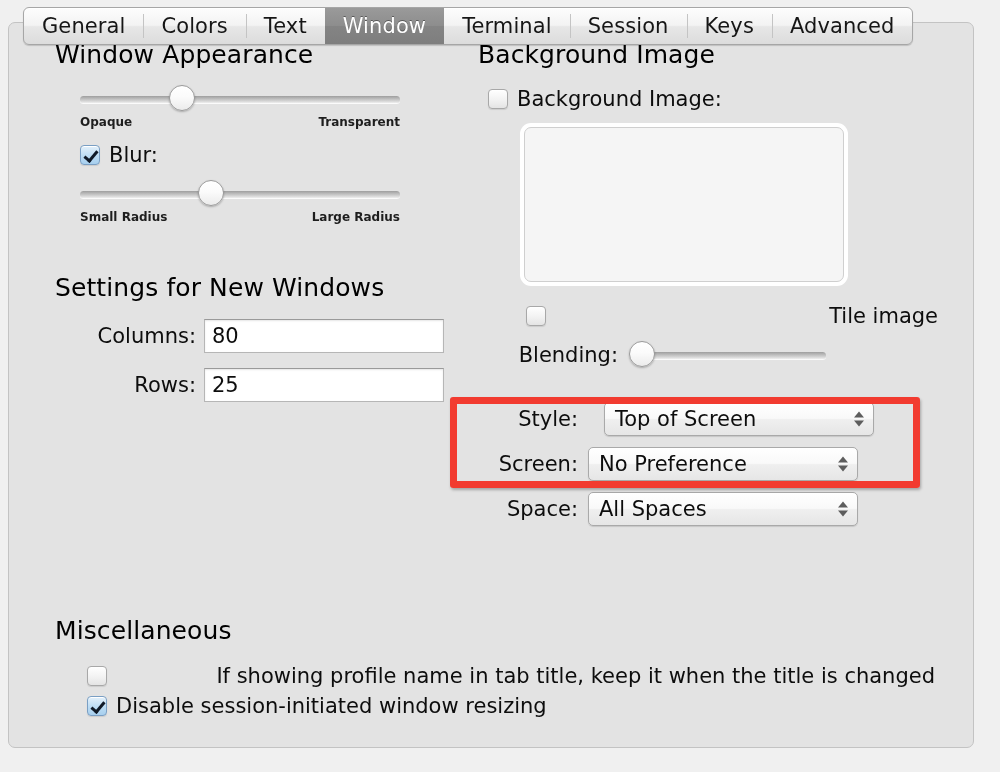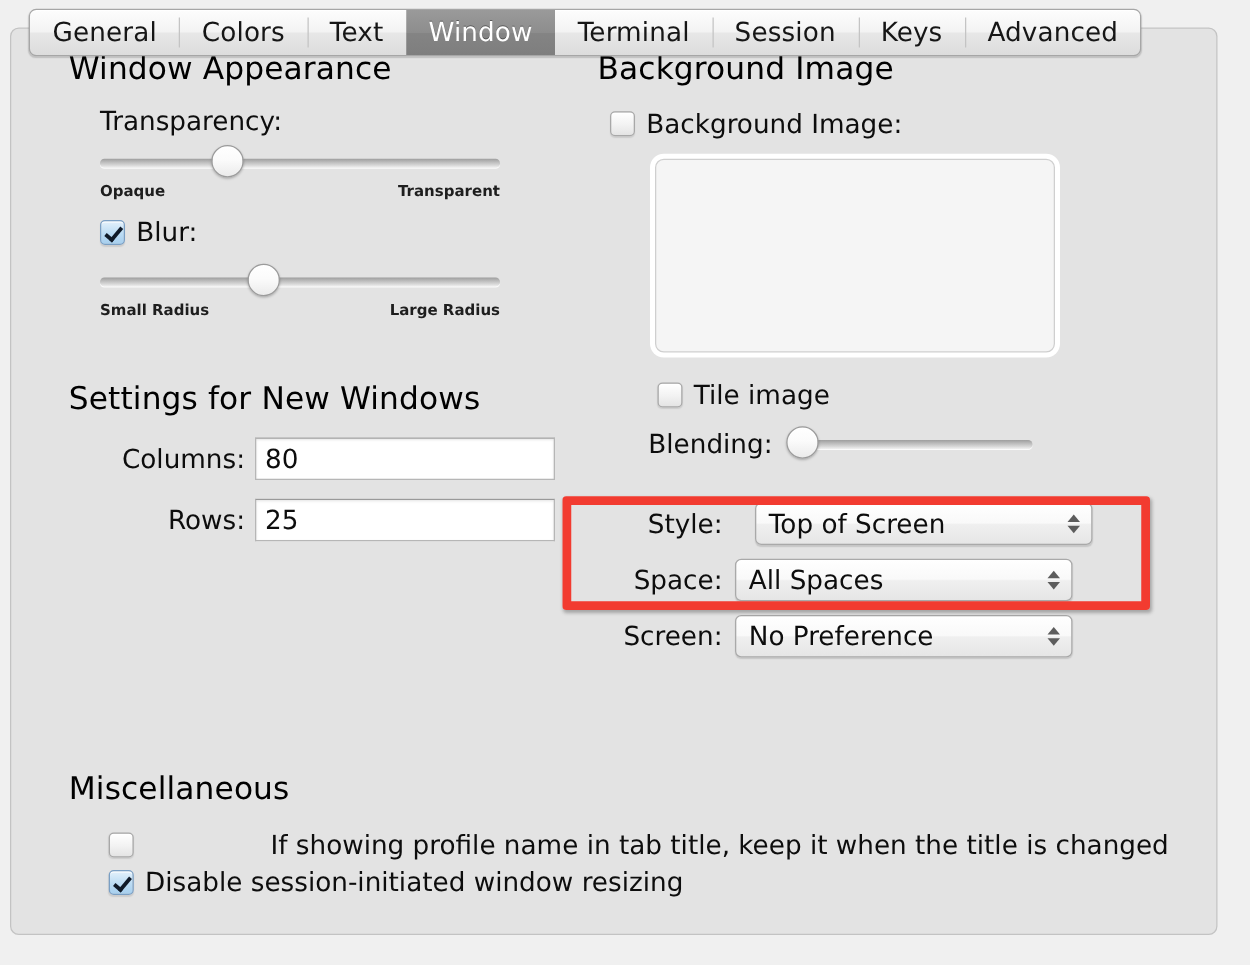--- a/index.html
+++ b/index.html
@@ -262,21 +262,20 @@
   <div class="tab">
       <span>Advanced</span>
     </div>
 </div>
 
 <div class="col-left">
 
   <div class="section-head">Window Appearance</div>
 
   <div style="margin-top:16px; padding-left:25px;">
-    <div class="lbl">Transparency:</div>
 
     <div class="slider" style="margin-top:7px; width:320px;">
       <div class="track"></div>
       <div class="thumb" id="transparency-thumb" style="left: 32%;"></div>
     </div>
 
     <div class="row" style="justify-content:space-between; width:320px; margin-top:2px;">
       <span class="small-lbl">Opaque</span>
       <span class="small-lbl">Transparent</span>
     </div>
@@ -322,21 +321,21 @@
 
   <div class="cb-row" style="margin-top:18px; padding-left:10px;">
     <span class="cb"></span>
     <span class="lbl">Background Image:</span>
   </div>
 
   <div style="margin-top:16px; margin-left:46px;">
     <div id="bg-image-well"></div>
   </div>
 
-  <div class="cb-row" style="margin-top:22px; padding-left:48px;">
+  <div class="cb-row" style="margin-top:22px; padding-left:48px;justify-content:space-between;">
     <span class="cb"></span>
     <span class="lbl">Tile image</span>
   </div>
 
   <div class="row" style="margin-top:13px;">
     <span class="lbl lbl-right" style="width:140px;">Blending:</span>
     <span class="slider" style="width:190px; margin-left:18px;">
       <span class="track"></span>
       <span class="thumb" id="blending-thumb" style="left: 3%;"></span>
     </span>
@@ -347,41 +346,41 @@
     <span class="popup" style="width:270px; margin-left:26px;">
       <span>Top of Screen</span>
       <span class="steppers">
           <i class="up"></i>
           <i class="down"></i>
         </span>
     </span>
   </div>
 
   <div class="row" style="margin-top:11px;">
+    <span class="lbl lbl-right" style="width:100px;">Screen:</span>
+    <span class="popup" style="width:270px; margin-left:10px;">
+      <span>No Preference</span>
+      <span class="steppers">
+          <i class="up"></i>
+          <i class="down"></i>
+        </span>
+    </span>
+  </div>
+
+  <div class="row" style="margin-top:11px;">
     <span class="lbl lbl-right" style="width:100px;">Space:</span>
     <span class="popup" style="width:270px; margin-left:10px;">
       <span>All Spaces</span>
       <span class="steppers">
           <i class="up"></i>
           <i class="down"></i>
         </span>
     </span>
   </div>
 
-  <div class="row" style="margin-top:11px;">
-    <span class="lbl lbl-right" style="width:100px;">Screen:</span>
-    <span class="popup" style="width:270px; margin-left:10px;">
-      <span>No Preference</span>
-      <span class="steppers">
-          <i class="up"></i>
-          <i class="down"></i>
-        </span>
-    </span>
-  </div>
-
 </div>
 
 <div style="position:absolute; left:55px; top:616px; width:880px;">
   <div class="section-head">Miscellaneous</div>
 
   <div class="cb-row" style="margin-top:19px; padding-left:32px;justify-content:space-between;">
     <span class="cb"></span>
     <span class="lbl">If showing profile name in tab title, keep it when the title is changed</span>
   </div>
 

